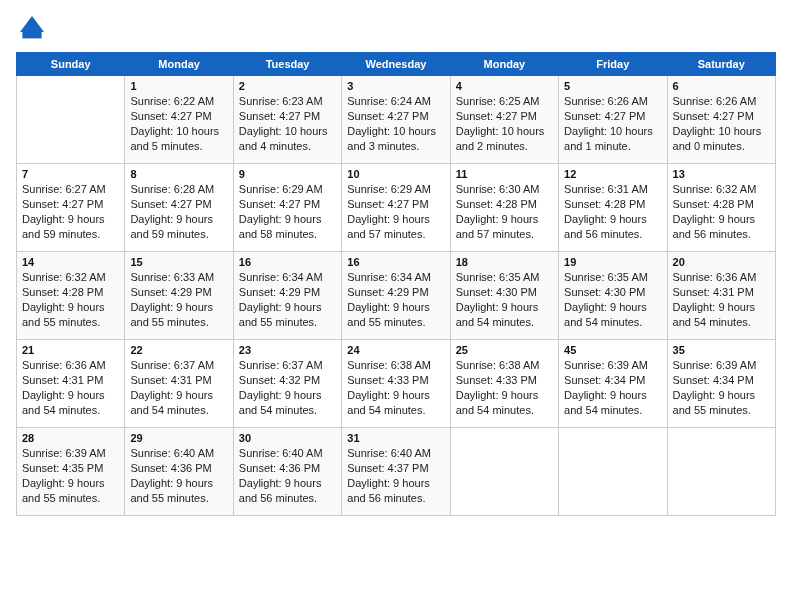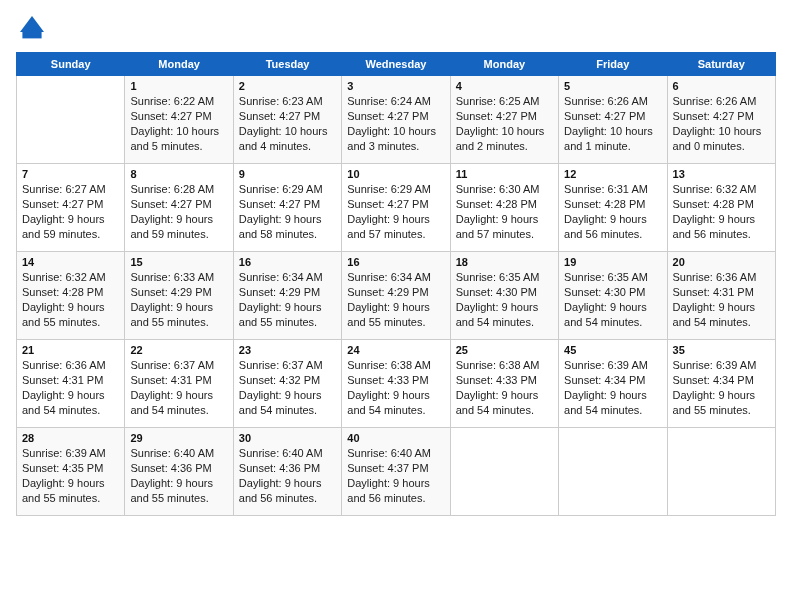--- a/index.html
+++ b/index.html
@@ -256,21 +256,21 @@
           </td>
           <td>
             <span class="day-number">29</span>
             <div class="day-info">Sunrise: 6:40 AM<br>Sunset: 4:36 PM<br>Daylight: 9 hours<br>and 55 minutes.</div>
           </td>
           <td>
             <span class="day-number">30</span>
             <div class="day-info">Sunrise: 6:40 AM<br>Sunset: 4:36 PM<br>Daylight: 9 hours<br>and 56 minutes.</div>
           </td>
           <td>
-            <span class="day-number">40</span>
+            <span class="day-number">31</span>
             <div class="day-info">Sunrise: 6:40 AM<br>Sunset: 4:37 PM<br>Daylight: 9 hours<br>and 56 minutes.</div>
           </td>
           <td class="empty-cell"></td>
           <td class="empty-cell"></td>
           <td class="empty-cell"></td>
         </tr>
       </tbody>
   </table>
 </div>
 

